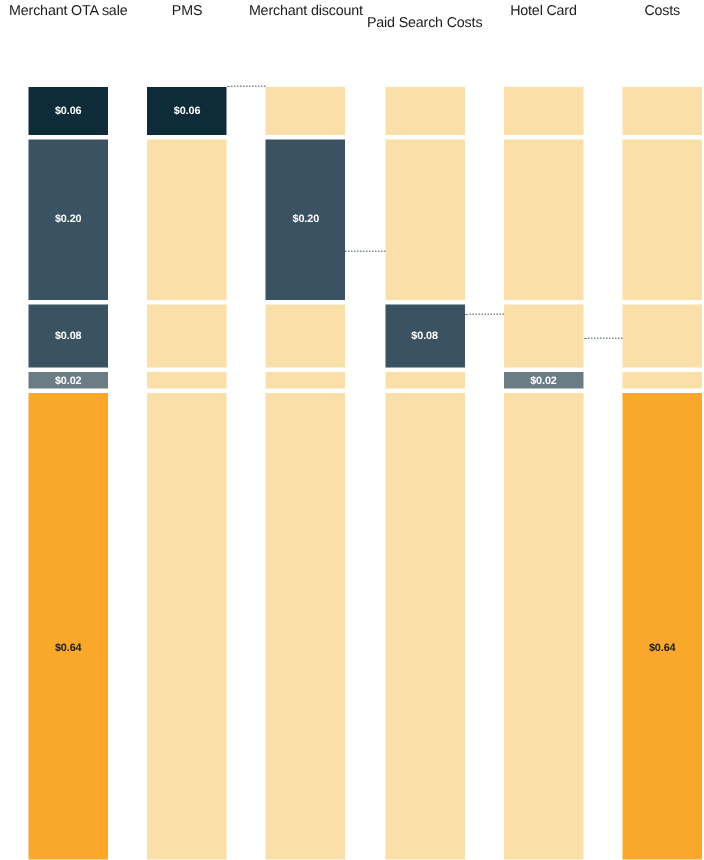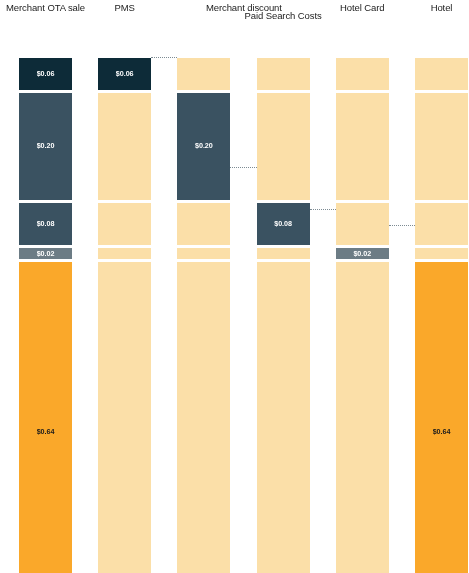--- a/index.html
+++ b/index.html
@@ -59,24 +59,24 @@
     border-top: 1px dotted #7d8b93;
   }
 </style>
 </head>
 <body>
 
 <div id="chart-root">
   <div id="headers-layer">
       <div class="col-header" style="left: 45.5px; transform: translateX(-50%); top: 2px; color: rgb(27, 27, 27);">Merchant OTA sale</div>
       <div class="col-header" style="left: 124.7px; transform: translateX(-50%); top: 2px; color: rgb(27, 27, 27);">PMS</div>
-      <div class="col-header" style="left: 203.9px; transform: translateX(-50%); top: 2px; color: rgb(27, 27, 27); margin-left: 40px;">Merchant discount</div>
+      <div class="col-header" style="left: 203.9px; transform: translateX(-50%); top: 2px; color: rgb(27, 27, 27);">Merchant discount</div>
       <div class="col-header" style="left: 283.1px; transform: translateX(-50%); top: 10px; color: rgb(27, 27, 27);">Paid Search Costs</div>
       <div class="col-header" style="left: 362.3px; transform: translateX(-50%); top: 2px; color: rgb(27, 27, 27);">Hotel Card</div>
-      <div class="col-header" style="left: 441.5px; transform: translateX(-50%); top: 2px; color: rgb(27, 27, 27);">Hotel</div>
+      <div class="col-header" style="left: 441.5px; transform: translateX(-50%); top: 2px; color: rgb(27, 27, 27);">Costs</div>
     </div>
   <div id="bars-layer">
       <div class="bar-seg" style="left: 19px; width: 53px; top: 22px; height: 31.98px; background: rgb(13, 43, 56);">
         <span class="seg-label" style="color: rgb(255, 255, 255);">$0.06</span>
       </div>
       <div class="bar-seg" style="left: 19px; width: 53px; top: 56.98px; height: 106.6px; background: rgb(58, 82, 97);">
         <span class="seg-label" style="color: rgb(255, 255, 255);">$0.20</span>
       </div>
       <div class="bar-seg" style="left: 19px; width: 53px; top: 166.58px; height: 42.64px; background: rgb(58, 82, 97);">
         <span class="seg-label" style="color: rgb(255, 255, 255);">$0.08</span>

